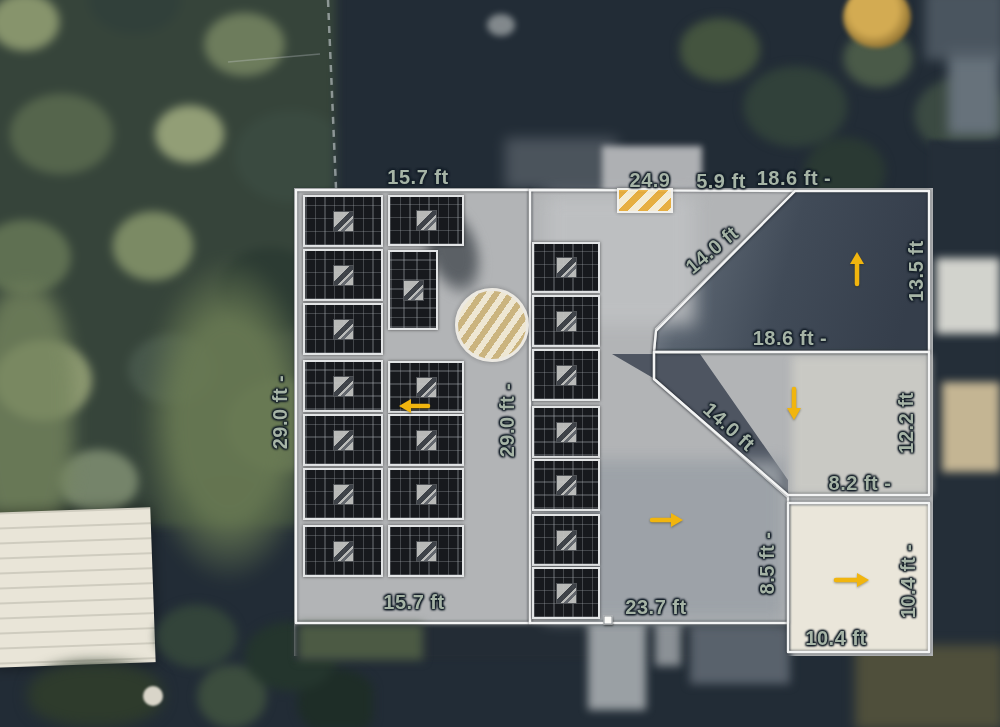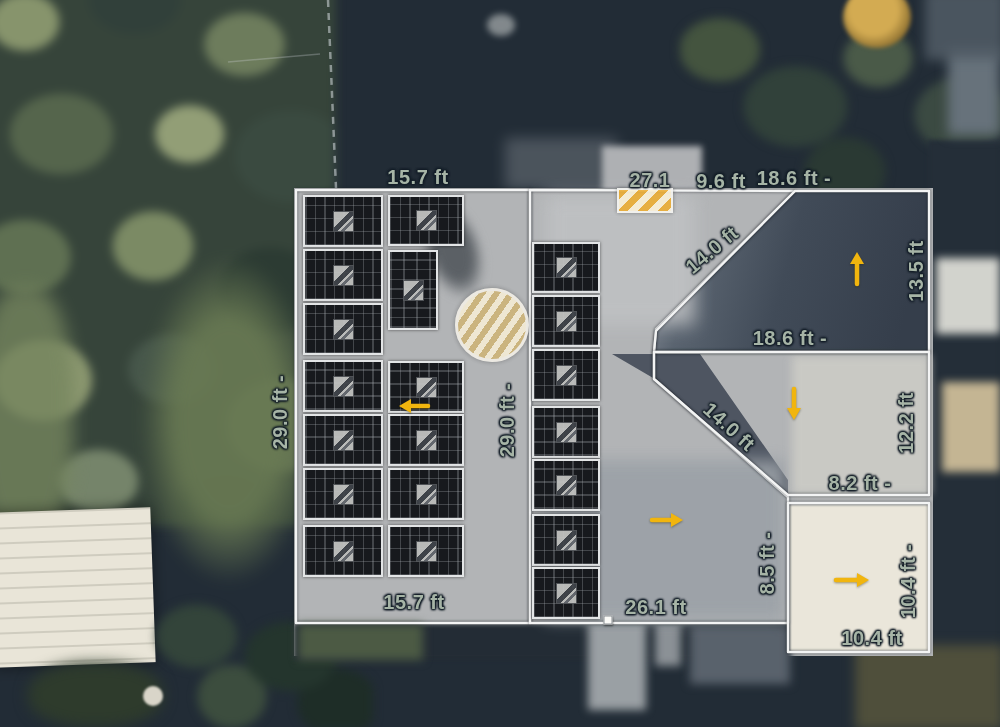--- a/index.html
+++ b/index.html
@@ -255,32 +255,32 @@
         <polygon points="683,520 671,527 671,513"></polygon>
       </g>
       <g>
         <line x1="836" y1="580" x2="859" y2="580"></line>
         <polygon points="869,580 857,587 857,573"></polygon>
       </g>
     </svg>
 
   <div id="labels-layer">
       <div class="dim-label" style="left: 418px; top: 177px; transform: translate(-50%, -50%) rotate(0deg);">15.7 ft</div>
-      <div class="dim-label" style="left: 650px; top: 180px; transform: translate(-50%, -50%) rotate(0deg);">27.1</div>
-      <div class="dim-label" style="left: 721px; top: 181px; transform: translate(-50%, -50%) rotate(0deg);">9.6 ft</div>
+      <div class="dim-label" style="left: 650px; top: 180px; transform: translate(-50%, -50%) rotate(0deg);">24.9</div>
+      <div class="dim-label" style="left: 721px; top: 181px; transform: translate(-50%, -50%) rotate(0deg);">5.9 ft</div>
       <div class="dim-label" style="left: 794px; top: 178px; transform: translate(-50%, -50%) rotate(0deg);">18.6 ft -</div>
       <div class="dim-label" style="left: 712px; top: 250px; transform: translate(-50%, -50%) rotate(-40deg);">14.0 ft</div>
       <div class="dim-label" style="left: 916px; top: 271px; transform: translate(-50%, -50%) rotate(-90deg);">13.5 ft</div>
       <div class="dim-label" style="left: 790px; top: 338px; transform: translate(-50%, -50%) rotate(0deg);">18.6 ft -</div>
       <div class="dim-label" style="left: 280px; top: 412px; transform: translate(-50%, -50%) rotate(-90deg);">29.0 ft -</div>
       <div class="dim-label" style="left: 507px; top: 420px; transform: translate(-50%, -50%) rotate(-90deg);">29.0 ft -</div>
       <div class="dim-label" style="left: 729px; top: 427px; transform: translate(-50%, -50%) rotate(42deg);">14.0 ft</div>
       <div class="dim-label" style="left: 906px; top: 423px; transform: translate(-50%, -50%) rotate(-90deg);">12.2 ft</div>
       <div class="dim-label" style="left: 860px; top: 483px; transform: translate(-50%, -50%) rotate(0deg);">8.2 ft -</div>
       <div class="dim-label" style="left: 767px; top: 563px; transform: translate(-50%, -50%) rotate(-90deg);">8.5 ft -</div>
-      <div class="dim-label" style="left: 656px; top: 607px; transform: translate(-50%, -50%) rotate(0deg);">26.1 ft</div>
+      <div class="dim-label" style="left: 656px; top: 607px; transform: translate(-50%, -50%) rotate(0deg);">23.7 ft</div>
       <div class="dim-label" style="left: 908px; top: 581px; transform: translate(-50%, -50%) rotate(-90deg);">10.4 ft -</div>
-      <div class="dim-label" style="left: 872px; top: 638px; transform: translate(-50%, -50%) rotate(0deg);">10.4 ft</div>
+      <div class="dim-label" style="left: 836px; top: 638px; transform: translate(-50%, -50%) rotate(0deg);">10.4 ft</div>
       <div class="dim-label" style="left: 414px; top: 602px; transform: translate(-50%, -50%) rotate(0deg);">15.7 ft</div>
     </div>
 
   <div id="vertex-handle" style="left: 608px; top: 620px;"></div>
 </div>
 
 </body></html>

